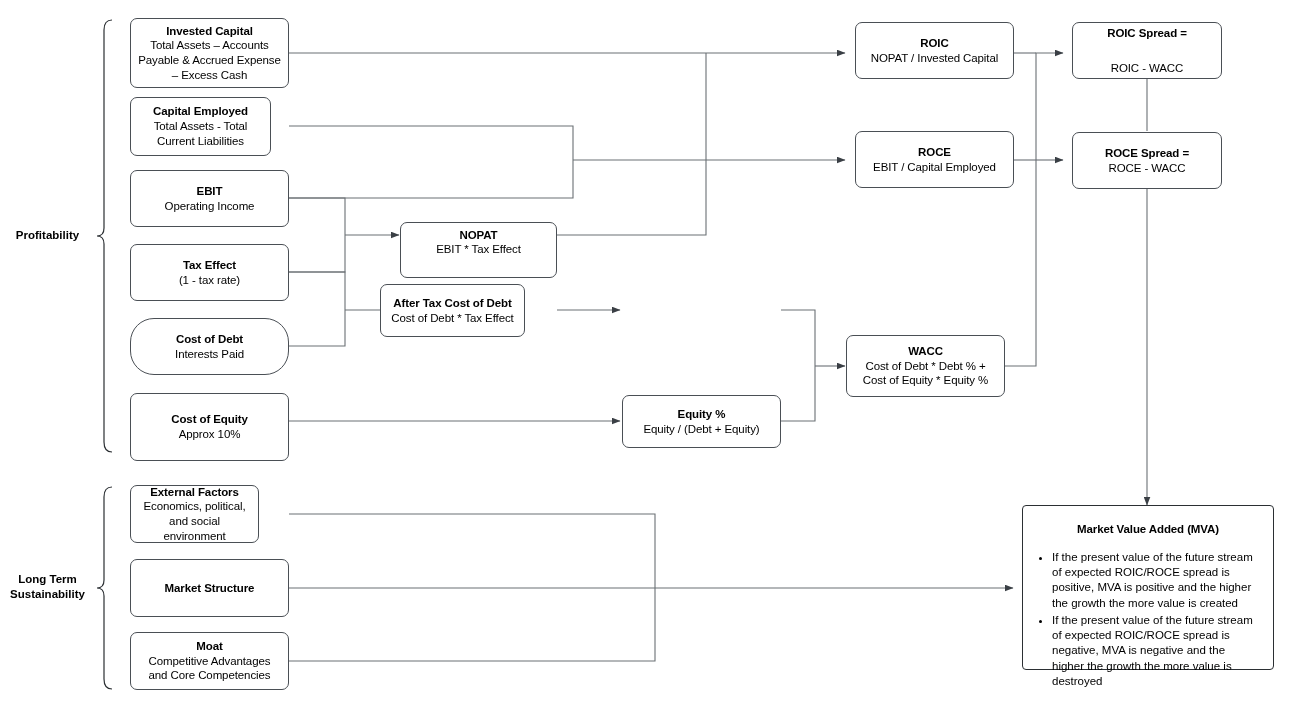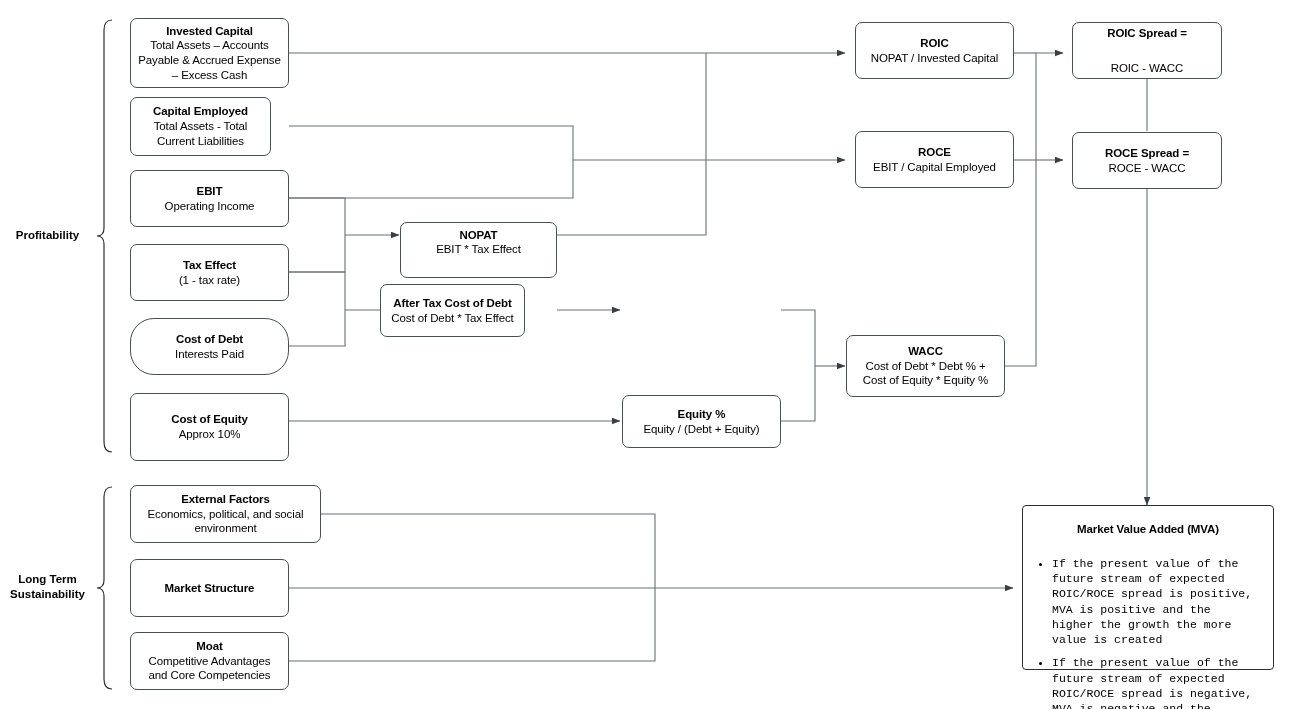--- a/index.html
+++ b/index.html
@@ -64,22 +64,21 @@
     font-size: 11.5px;
   }
   .node.mva ul {
     margin: 0;
     padding-left: 15px;
     font-size: 11.5px;
     line-height: 1.33;
     text-align: left;
   }
   .node.mva li {
-    margin: 8px 0 0 0;
-    font-family: Liberation Mono, monospace;
+    margin: 2px 0 0 0;
   }
   .grp-label {
     position: absolute;
     font-size: 11.5px;
     font-weight: bold;
     color: #000000;
     text-align: center;
     line-height: 1.3;
   }
 </style>
@@ -216,21 +215,21 @@
   <div class="node" style="left:1072px; top:22px; width:150px; height:57px;gap:20px;">
     <div class="ttl">ROIC Spread =</div>
     <div class="sub">ROIC - WACC</div>
   </div>
 
   <div class="node" style="left:1072px; top:132px; width:150px; height:57px;">
     <div class="ttl">ROCE Spread =</div>
     <div class="sub">ROCE - WACC</div>
   </div>
 
-  <div class="node" style="left:130px; top:485px; width:191px; height:58px;">
+  <div class="node" style="left:130px; top:485px; width:129px; height:58px;">
     <div class="ttl">External Factors</div>
     <div class="sub">Economics, political, and social environment</div>
   </div>
 
   <div class="node" style="left:130px; top:559px; width:159px; height:58px;">
     <div class="ttl">Market Structure</div>
     <div class="sub"></div>
   </div>
 
   <div class="node" style="left:130px; top:632px; width:159px; height:58px;">

